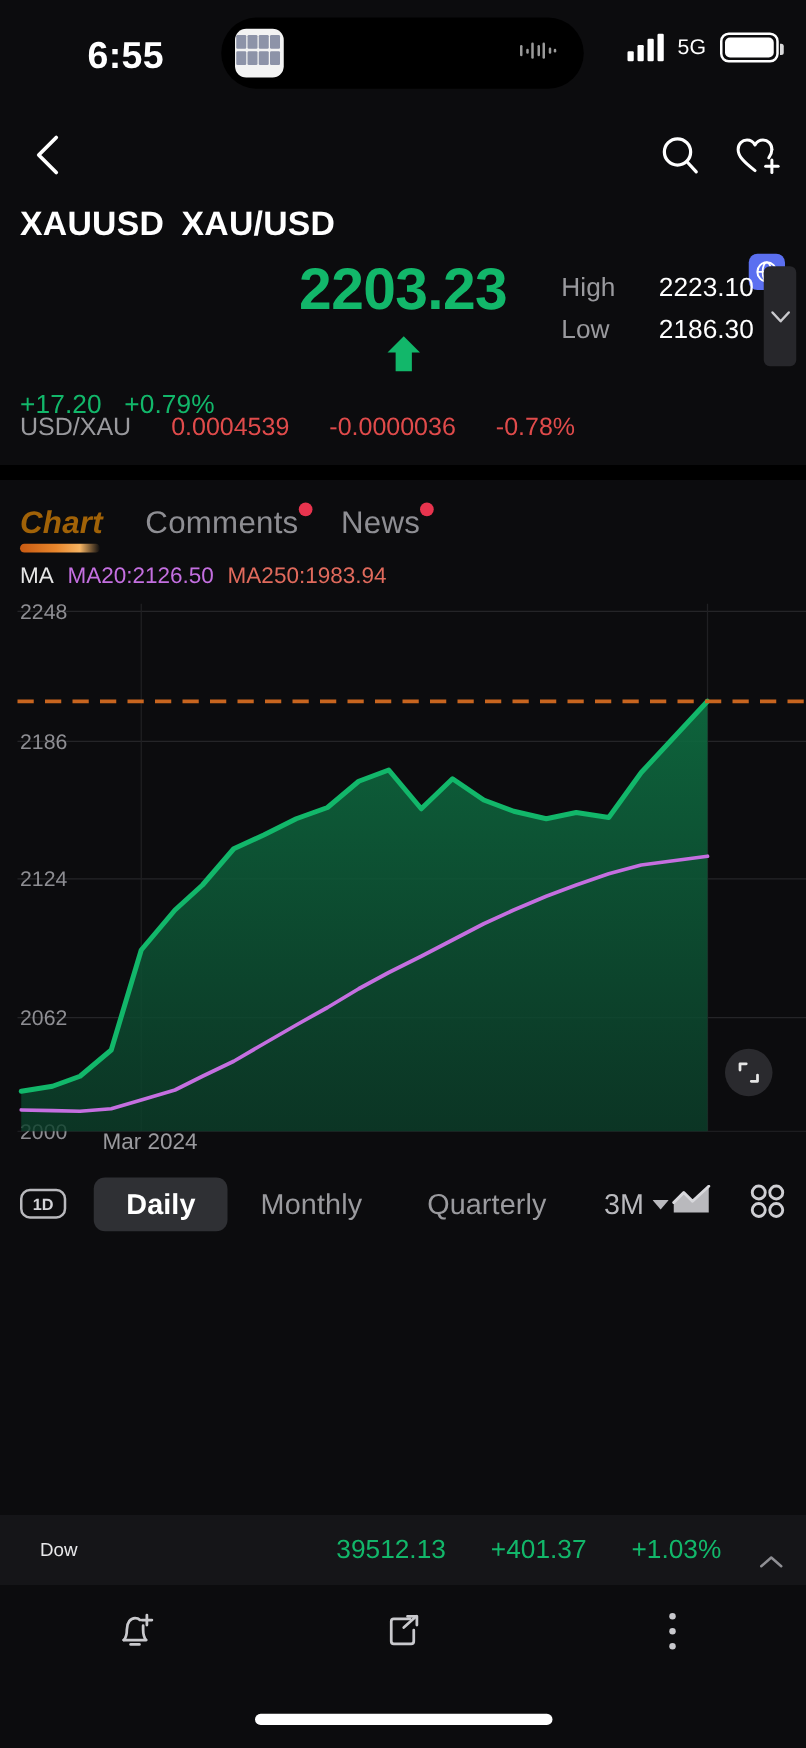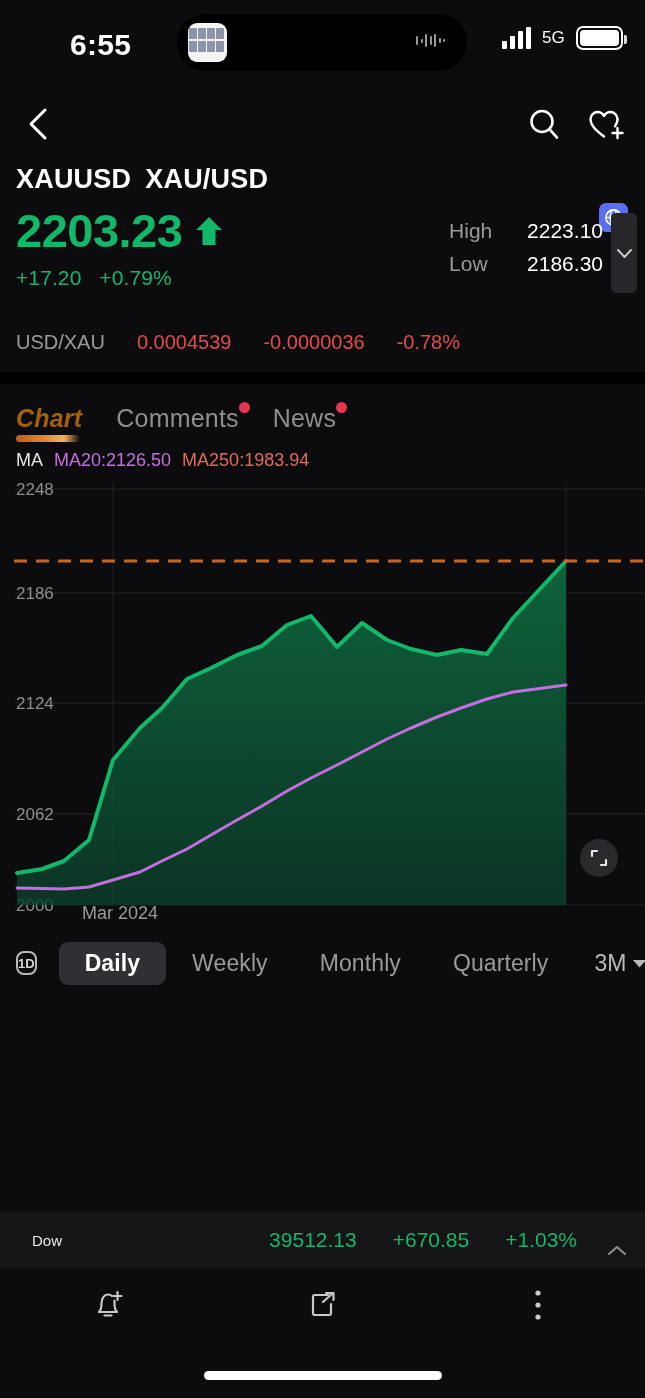--- a/index.html
+++ b/index.html
@@ -60,21 +60,21 @@
   .sym-code { font-size:27px; font-weight:700; letter-spacing:.2px; }
   .sym-name { font-size:27px; font-weight:700; letter-spacing:.2px; }
   .sym-sub { margin-top:9px; font-size:19px; color:#9a9a9e; letter-spacing:.1px; }
   .globe-badge {
     position:absolute; right:17px; top:45px; width:29px; height:29px; border-radius:7px;
     background:#5b6ff0; display:flex; align-items:center; justify-content:center;
   }
 
   
   .quote { position:relative; margin-top:12px; padding:0 16px; height:116px; }
-  .q-price { display:flex; align-items:center; gap:12px; }
+  .q-price { display:flex; align-items:center; gap:12px;flex-direction:column; }
   .q-num { font-size:47px; font-weight:700; color:#12b76a; letter-spacing:-.5px; line-height:1; }
   .q-chg { margin-top:12px; font-size:21px; color:#12b76a; letter-spacing:.1px; }
   .q-chg span { margin-right:12px; }
   .hl-box { position:absolute; right:42px; top:12px; text-align:left; }
   .hl-row { display:flex; align-items:center; margin-bottom:9px; }
   .hl-row:last-child { margin-bottom:0; }
   .hl-label { width:78px; font-size:21px; color:#9a9a9e; }
   .hl-val { font-size:21px; color:#fff; font-weight:500; }
   .hl-expand {
     position:absolute; right:8px; top:6px; width:26px; height:80px; border-radius:5px;
@@ -345,21 +345,20 @@
       <svg width="20" height="20" viewBox="0 0 20 20">
         <polyline points="3,8 3,3 8,3" fill="none" stroke="#e6e6e6" stroke-width="2.2" stroke-linecap="round" stroke-linejoin="round"></polyline>
         <polyline points="17,12 17,17 12,17" fill="none" stroke="#e6e6e6" stroke-width="2.2" stroke-linecap="round" stroke-linejoin="round"></polyline>
       </svg>
     </div>
   </div>
 
   <div class="tf-bar">
     <div class="tf-1d">1D</div>
     <div class="tf-item active">Daily</div>
-    <div class="tf-item">Weekly</div>
     <div class="tf-item">Monthly</div>
     <div class="tf-item">Quarterly</div>
     <div class="tf-dd">
       <span>3M</span>
       <svg width="13" height="9" viewBox="0 0 13 9">
         <polygon points="0,1 13,1 6.5,8.5" fill="#b9b9bd"></polygon>
       </svg>
     </div>
     <div class="tf-right">
       <div>
@@ -377,21 +376,21 @@
         </svg>
         
       </div>
     </div>
   </div>
 
   <div class="ticker">
     <div class="tk-name">Dow</div>
     <div class="tk-vals">
       <div class="tk-v">39512.13</div>
-      <div class="tk-v">+670.85</div>
+      <div class="tk-v">+401.37</div>
       <div class="tk-v">+1.03%</div>
     </div>
     <div class="tk-caret">
       <svg width="20" height="12" viewBox="0 0 20 12">
         <polyline points="2,10 10,3 18,10" fill="none" stroke="#8e8e93" stroke-width="2" stroke-linecap="round" stroke-linejoin="round"></polyline>
       </svg>
     </div>
   </div>
 
   <div class="bottom-nav">

